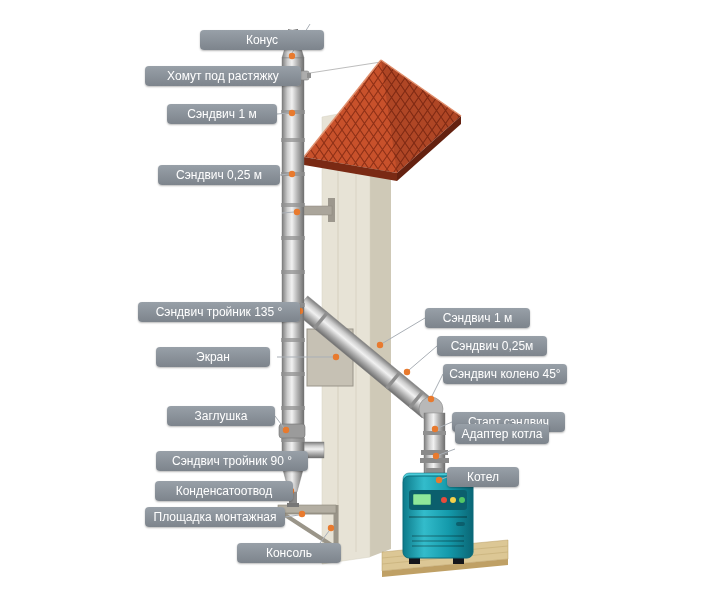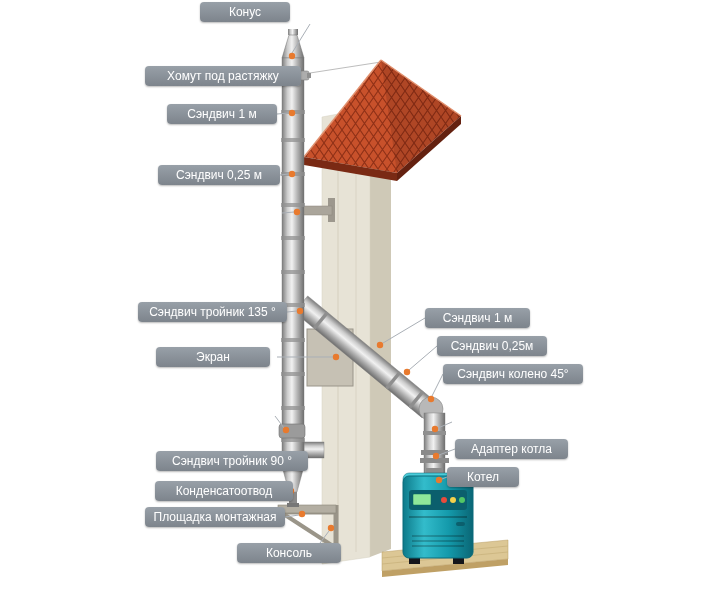--- a/index.html
+++ b/index.html
@@ -182,30 +182,32 @@
       <circle cx="331" cy="528" r="3.2"></circle>
       <circle cx="380" cy="345" r="3.2"></circle>
       <circle cx="407" cy="372" r="3.2"></circle>
       <circle cx="431" cy="399" r="3.2"></circle>
       <circle cx="435" cy="429" r="3.2"></circle>
       <circle cx="436" cy="456" r="3.2"></circle>
       <circle cx="439" cy="480" r="3.2"></circle>
     </g>
   </svg>
 
-  <div class="lbl" style="left:200px;top:2px;width:90px">Конус</div>
+  <div class="lbl" style="left:200px;top:30px;width:124px">Конус</div>
   <div class="lbl" style="left:145px;top:66px;width:156px">Хомут под растяжку</div>
   <div class="lbl" style="left:167px;top:104px;width:110px">Сэндвич 1 м</div>
   <div class="lbl" style="left:158px;top:165px;width:122px">Сэндвич 0,25 м</div>
-  <div class="lbl" style="left:138px;top:302px;width:149px">Сэндвич тройник 135 °</div>
+  <div class="lbl" style="left:138px;top:302px;width:162px">Сэндвич тройник 135 °</div>
   <div class="lbl" style="left:156px;top:347px;width:114px">Экран</div>
+  <div class="lbl" style="left:167px;top:406px;width:108px">Заглушка</div>
   <div class="lbl" style="left:156px;top:451px;width:152px">Сэндвич тройник 90 °</div>
   <div class="lbl" style="left:155px;top:481px;width:138px">Конденсатоотвод</div>
   <div class="lbl" style="left:237px;top:543px;width:104px">Консоль</div>
   <div class="lbl" style="left:145px;top:507px;width:140px">Площадка монтажная</div>
 
   <div class="lbl" style="left:425px;top:308px;width:105px">Сэндвич 1 м</div>
   <div class="lbl" style="left:437px;top:336px;width:110px">Сэндвич 0,25м</div>
-  <div class="lbl" style="left:443px;top:364px;width:140px">Сэндвич колено 45°</div>
-  <div class="lbl" style="left:455px;top:439px;width:113px">Адаптер котла</div>
+  <div class="lbl" style="left:443px;top:364px;width:124px">Сэндвич колено 45°</div>
+  <div class="lbl" style="left:452px;top:412px;width:113px">Старт сэндвич</div>
+  <div class="lbl" style="left:455px;top:424px;width:94px">Адаптер котла</div>
   <div class="lbl" style="left:447px;top:467px;width:72px">Котел</div>
 
 </div>
 
 </body></html>

